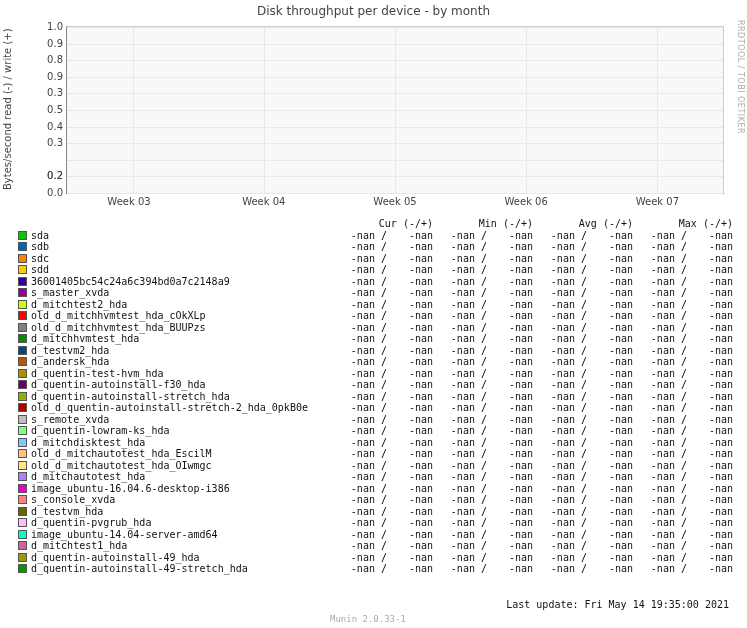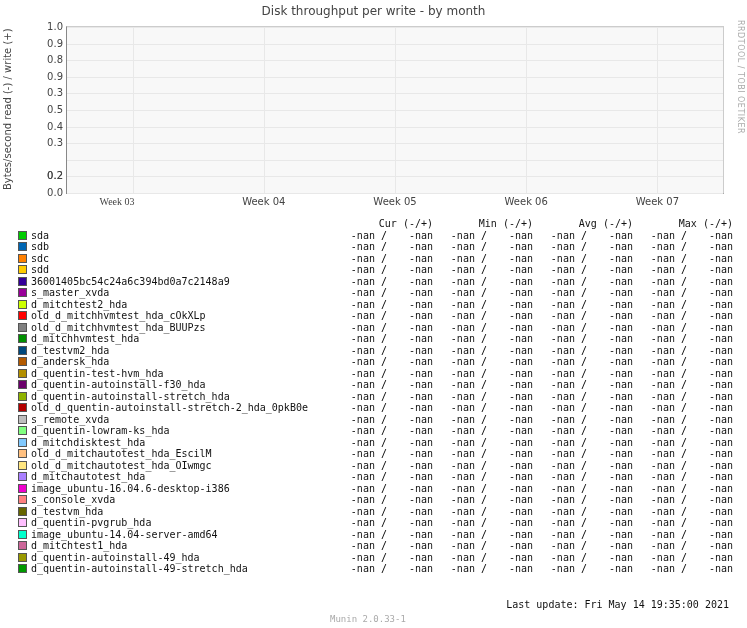--- a/index.html
+++ b/index.html
@@ -114,21 +114,21 @@
     right: 18px;
     bottom: 18px;
     font-size: 10px;
     color: #111;
     font-family: "DejaVu Sans Mono", monospace;
   }
 </style>
 </head>
 <body>
 
-<div class="title">Disk throughput per write - by month</div>
+<div class="title">Disk throughput per device - by month</div>
 <div class="side-label">Bytes/second read (-) / write (+)</div>
 <div class="side-label-right">RRDTOOL / TOBI OETIKER</div>
 
 <div class="chart-area" id="plot">
     <div class="grid-h" style="top: 166px;"></div>
     <div class="grid-h" style="top: 149.4px;"></div>
     <div class="grid-h" style="top: 132.8px;"></div>
     <div class="grid-h" style="top: 116.2px;"></div>
     <div class="grid-h" style="top: 99.6px;"></div>
     <div class="grid-h" style="top: 83px;"></div>
@@ -150,21 +150,21 @@
     <div class="ytick" style="top: 137.2px;">0.3</div>
     <div class="ytick" style="top: 120.6px;">0.4</div>
     <div class="ytick" style="top: 104px;">0.5</div>
     <div class="ytick" style="top: 87.4px;">0.3</div>
     <div class="ytick" style="top: 70.8px;">0.9</div>
     <div class="ytick" style="top: 54.2px;">0.8</div>
     <div class="ytick" style="top: 37.6px;">0.9</div>
     <div class="ytick" style="top: 21px;">1.0</div>
   </div>
 <div id="xticks">
-    <div class="xtick" style="left: 117px; font-family: Liberation Serif, serif;">Week 03</div>
+    <div class="xtick" style="left: 129px;">Week 03</div>
     <div class="xtick" style="left: 263.8px;">Week 04</div>
     <div class="xtick" style="left: 395px;">Week 05</div>
     <div class="xtick" style="left: 526.2px;">Week 06</div>
     <div class="xtick" style="left: 657.4px;">Week 07</div>
   </div>
 
 <div class="legend" id="legend"><div class="legend-row"><span class="noswatch"></span><span class="lbl"></span><span style="display: inline-block; width: 100px; text-align: right;">Cur (-/+)</span><span style="display: inline-block; width: 100px; text-align: right;">Min (-/+)</span><span style="display: inline-block; width: 100px; text-align: right;">Avg (-/+)</span><span style="display: inline-block; width: 100px; text-align: right;">Max (-/+)</span></div><div class="legend-row"><span class="swatch" style="background: rgb(0, 204, 0);"></span><span class="lbl">sda</span><span style="display: inline-block; width: 100px; text-align: right;"><span style="display: inline-block; width: 40px; text-align: right;">-nan</span><span style="color: rgb(0, 0, 0);"> / </span><span style="display: inline-block; width: 40px; text-align: right;">-nan</span></span><span style="display: inline-block; width: 100px; text-align: right;"><span style="display: inline-block; width: 40px; text-align: right;">-nan</span><span style="color: rgb(0, 0, 0);"> / </span><span style="display: inline-block; width: 40px; text-align: right;">-nan</span></span><span style="display: inline-block; width: 100px; text-align: right;"><span style="display: inline-block; width: 40px; text-align: right;">-nan</span><span style="color: rgb(0, 0, 0);"> / </span><span style="display: inline-block; width: 40px; text-align: right;">-nan</span></span><span style="display: inline-block; width: 100px; text-align: right;"><span style="display: inline-block; width: 40px; text-align: right;">-nan</span><span style="color: rgb(0, 0, 0);"> / </span><span style="display: inline-block; width: 40px; text-align: right;">-nan</span></span></div><div class="legend-row"><span class="swatch" style="background: rgb(0, 102, 179);"></span><span class="lbl">sdb</span><span style="display: inline-block; width: 100px; text-align: right;"><span style="display: inline-block; width: 40px; text-align: right;">-nan</span><span style="color: rgb(0, 0, 0);"> / </span><span style="display: inline-block; width: 40px; text-align: right;">-nan</span></span><span style="display: inline-block; width: 100px; text-align: right;"><span style="display: inline-block; width: 40px; text-align: right;">-nan</span><span style="color: rgb(0, 0, 0);"> / </span><span style="display: inline-block; width: 40px; text-align: right;">-nan</span></span><span style="display: inline-block; width: 100px; text-align: right;"><span style="display: inline-block; width: 40px; text-align: right;">-nan</span><span style="color: rgb(0, 0, 0);"> / </span><span style="display: inline-block; width: 40px; text-align: right;">-nan</span></span><span style="display: inline-block; width: 100px; text-align: right;"><span style="display: inline-block; width: 40px; text-align: right;">-nan</span><span style="color: rgb(0, 0, 0);"> / </span><span style="display: inline-block; width: 40px; text-align: right;">-nan</span></span></div><div class="legend-row"><span class="swatch" style="background: rgb(255, 128, 0);"></span><span class="lbl">sdc</span><span style="display: inline-block; width: 100px; text-align: right;"><span style="display: inline-block; width: 40px; text-align: right;">-nan</span><span style="color: rgb(0, 0, 0);"> / </span><span style="display: inline-block; width: 40px; text-align: right;">-nan</span></span><span style="display: inline-block; width: 100px; text-align: right;"><span style="display: inline-block; width: 40px; text-align: right;">-nan</span><span style="color: rgb(0, 0, 0);"> / </span><span style="display: inline-block; width: 40px; text-align: right;">-nan</span></span><span style="display: inline-block; width: 100px; text-align: right;"><span style="display: inline-block; width: 40px; text-align: right;">-nan</span><span style="color: rgb(0, 0, 0);"> / </span><span style="display: inline-block; width: 40px; text-align: right;">-nan</span></span><span style="display: inline-block; width: 100px; text-align: right;"><span style="display: inline-block; width: 40px; text-align: right;">-nan</span><span style="color: rgb(0, 0, 0);"> / </span><span style="display: inline-block; width: 40px; text-align: right;">-nan</span></span></div><div class="legend-row"><span class="swatch" style="background: rgb(255, 204, 0);"></span><span class="lbl">sdd</span><span style="display: inline-block; width: 100px; text-align: right;"><span style="display: inline-block; width: 40px; text-align: right;">-nan</span><span style="color: rgb(0, 0, 0);"> / </span><span style="display: inline-block; width: 40px; text-align: right;">-nan</span></span><span style="display: inline-block; width: 100px; text-align: right;"><span style="display: inline-block; width: 40px; text-align: right;">-nan</span><span style="color: rgb(0, 0, 0);"> / </span><span style="display: inline-block; width: 40px; text-align: right;">-nan</span></span><span style="display: inline-block; width: 100px; text-align: right;"><span style="display: inline-block; width: 40px; text-align: right;">-nan</span><span style="color: rgb(0, 0, 0);"> / </span><span style="display: inline-block; width: 40px; text-align: right;">-nan</span></span><span style="display: inline-block; width: 100px; text-align: right;"><span style="display: inline-block; width: 40px; text-align: right;">-nan</span><span style="color: rgb(0, 0, 0);"> / </span><span style="display: inline-block; width: 40px; text-align: right;">-nan</span></span></div><div class="legend-row"><span class="swatch" style="background: rgb(51, 0, 153);"></span><span class="lbl">36001405bc54c24a6c394bd0a7c2148a9</span><span style="display: inline-block; width: 100px; text-align: right;"><span style="display: inline-block; width: 40px; text-align: right;">-nan</span><span style="color: rgb(0, 0, 0);"> / </span><span style="display: inline-block; width: 40px; text-align: right;">-nan</span></span><span style="display: inline-block; width: 100px; text-align: right;"><span style="display: inline-block; width: 40px; text-align: right;">-nan</span><span style="color: rgb(0, 0, 0);"> / </span><span style="display: inline-block; width: 40px; text-align: right;">-nan</span></span><span style="display: inline-block; width: 100px; text-align: right;"><span style="display: inline-block; width: 40px; text-align: right;">-nan</span><span style="color: rgb(0, 0, 0);"> / </span><span style="display: inline-block; width: 40px; text-align: right;">-nan</span></span><span style="display: inline-block; width: 100px; text-align: right;"><span style="display: inline-block; width: 40px; text-align: right;">-nan</span><span style="color: rgb(0, 0, 0);"> / </span><span style="display: inline-block; width: 40px; text-align: right;">-nan</span></span></div><div class="legend-row"><span class="swatch" style="background: rgb(153, 0, 153);"></span><span class="lbl">s_master_xvda</span><span style="display: inline-block; width: 100px; text-align: right;"><span style="display: inline-block; width: 40px; text-align: right;">-nan</span><span style="color: rgb(0, 0, 0);"> / </span><span style="display: inline-block; width: 40px; text-align: right;">-nan</span></span><span style="display: inline-block; width: 100px; text-align: right;"><span style="display: inline-block; width: 40px; text-align: right;">-nan</span><span style="color: rgb(0, 0, 0);"> / </span><span style="display: inline-block; width: 40px; text-align: right;">-nan</span></span><span style="display: inline-block; width: 100px; text-align: right;"><span style="display: inline-block; width: 40px; text-align: right;">-nan</span><span style="color: rgb(0, 0, 0);"> / </span><span style="display: inline-block; width: 40px; text-align: right;">-nan</span></span><span style="display: inline-block; width: 100px; text-align: right;"><span style="display: inline-block; width: 40px; text-align: right;">-nan</span><span style="color: rgb(0, 0, 0);"> / </span><span style="display: inline-block; width: 40px; text-align: right;">-nan</span></span></div><div class="legend-row"><span class="swatch" style="background: rgb(204, 255, 0);"></span><span class="lbl">d_mitchtest2_hda</span><span style="display: inline-block; width: 100px; text-align: right;"><span style="display: inline-block; width: 40px; text-align: right;">-nan</span><span style="color: rgb(0, 0, 0);"> / </span><span style="display: inline-block; width: 40px; text-align: right;">-nan</span></span><span style="display: inline-block; width: 100px; text-align: right;"><span style="display: inline-block; width: 40px; text-align: right;">-nan</span><span style="color: rgb(0, 0, 0);"> / </span><span style="display: inline-block; width: 40px; text-align: right;">-nan</span></span><span style="display: inline-block; width: 100px; text-align: right;"><span style="display: inline-block; width: 40px; text-align: right;">-nan</span><span style="color: rgb(0, 0, 0);"> / </span><span style="display: inline-block; width: 40px; text-align: right;">-nan</span></span><span style="display: inline-block; width: 100px; text-align: right;"><span style="display: inline-block; width: 40px; text-align: right;">-nan</span><span style="color: rgb(0, 0, 0);"> / </span><span style="display: inline-block; width: 40px; text-align: right;">-nan</span></span></div><div class="legend-row"><span class="swatch" style="background: rgb(255, 0, 0);"></span><span class="lbl">old_d_mitchhvmtest_hda_cOkXLp</span><span style="display: inline-block; width: 100px; text-align: right;"><span style="display: inline-block; width: 40px; text-align: right;">-nan</span><span style="color: rgb(0, 0, 0);"> / </span><span style="display: inline-block; width: 40px; text-align: right;">-nan</span></span><span style="display: inline-block; width: 100px; text-align: right;"><span style="display: inline-block; width: 40px; text-align: right;">-nan</span><span style="color: rgb(0, 0, 0);"> / </span><span style="display: inline-block; width: 40px; text-align: right;">-nan</span></span><span style="display: inline-block; width: 100px; text-align: right;"><span style="display: inline-block; width: 40px; text-align: right;">-nan</span><span style="color: rgb(0, 0, 0);"> / </span><span style="display: inline-block; width: 40px; text-align: right;">-nan</span></span><span style="display: inline-block; width: 100px; text-align: right;"><span style="display: inline-block; width: 40px; text-align: right;">-nan</span><span style="color: rgb(0, 0, 0);"> / </span><span style="display: inline-block; width: 40px; text-align: right;">-nan</span></span></div><div class="legend-row"><span class="swatch" style="background: rgb(128, 128, 128);"></span><span class="lbl">old_d_mitchhvmtest_hda_BUUPzs</span><span style="display: inline-block; width: 100px; text-align: right;"><span style="display: inline-block; width: 40px; text-align: right;">-nan</span><span style="color: rgb(0, 0, 0);"> / </span><span style="display: inline-block; width: 40px; text-align: right;">-nan</span></span><span style="display: inline-block; width: 100px; text-align: right;"><span style="display: inline-block; width: 40px; text-align: right;">-nan</span><span style="color: rgb(0, 0, 0);"> / </span><span style="display: inline-block; width: 40px; text-align: right;">-nan</span></span><span style="display: inline-block; width: 100px; text-align: right;"><span style="display: inline-block; width: 40px; text-align: right;">-nan</span><span style="color: rgb(0, 0, 0);"> / </span><span style="display: inline-block; width: 40px; text-align: right;">-nan</span></span><span style="display: inline-block; width: 100px; text-align: right;"><span style="display: inline-block; width: 40px; text-align: right;">-nan</span><span style="color: rgb(0, 0, 0);"> / </span><span style="display: inline-block; width: 40px; text-align: right;">-nan</span></span></div><div class="legend-row"><span class="swatch" style="background: rgb(0, 143, 0);"></span><span class="lbl">d_mitchhvmtest_hda</span><span style="display: inline-block; width: 100px; text-align: right;"><span style="display: inline-block; width: 40px; text-align: right;">-nan</span><span style="color: rgb(0, 0, 0);"> / </span><span style="display: inline-block; width: 40px; text-align: right;">-nan</span></span><span style="display: inline-block; width: 100px; text-align: right;"><span style="display: inline-block; width: 40px; text-align: right;">-nan</span><span style="color: rgb(0, 0, 0);"> / </span><span style="display: inline-block; width: 40px; text-align: right;">-nan</span></span><span style="display: inline-block; width: 100px; text-align: right;"><span style="display: inline-block; width: 40px; text-align: right;">-nan</span><span style="color: rgb(0, 0, 0);"> / </span><span style="display: inline-block; width: 40px; text-align: right;">-nan</span></span><span style="display: inline-block; width: 100px; text-align: right;"><span style="display: inline-block; width: 40px; text-align: right;">-nan</span><span style="color: rgb(0, 0, 0);"> / </span><span style="display: inline-block; width: 40px; text-align: right;">-nan</span></span></div><div class="legend-row"><span class="swatch" style="background: rgb(0, 72, 125);"></span><span class="lbl">d_testvm2_hda</span><span style="display: inline-block; width: 100px; text-align: right;"><span style="display: inline-block; width: 40px; text-align: right;">-nan</span><span style="color: rgb(0, 0, 0);"> / </span><span style="display: inline-block; width: 40px; text-align: right;">-nan</span></span><span style="display: inline-block; width: 100px; text-align: right;"><span style="display: inline-block; width: 40px; text-align: right;">-nan</span><span style="color: rgb(0, 0, 0);"> / </span><span style="display: inline-block; width: 40px; text-align: right;">-nan</span></span><span style="display: inline-block; width: 100px; text-align: right;"><span style="display: inline-block; width: 40px; text-align: right;">-nan</span><span style="color: rgb(0, 0, 0);"> / </span><span style="display: inline-block; width: 40px; text-align: right;">-nan</span></span><span style="display: inline-block; width: 100px; text-align: right;"><span style="display: inline-block; width: 40px; text-align: right;">-nan</span><span style="color: rgb(0, 0, 0);"> / </span><span style="display: inline-block; width: 40px; text-align: right;">-nan</span></span></div><div class="legend-row"><span class="swatch" style="background: rgb(179, 90, 0);"></span><span class="lbl">d_andersk_hda</span><span style="display: inline-block; width: 100px; text-align: right;"><span style="display: inline-block; width: 40px; text-align: right;">-nan</span><span style="color: rgb(0, 0, 0);"> / </span><span style="display: inline-block; width: 40px; text-align: right;">-nan</span></span><span style="display: inline-block; width: 100px; text-align: right;"><span style="display: inline-block; width: 40px; text-align: right;">-nan</span><span style="color: rgb(0, 0, 0);"> / </span><span style="display: inline-block; width: 40px; text-align: right;">-nan</span></span><span style="display: inline-block; width: 100px; text-align: right;"><span style="display: inline-block; width: 40px; text-align: right;">-nan</span><span style="color: rgb(0, 0, 0);"> / </span><span style="display: inline-block; width: 40px; text-align: right;">-nan</span></span><span style="display: inline-block; width: 100px; text-align: right;"><span style="display: inline-block; width: 40px; text-align: right;">-nan</span><span style="color: rgb(0, 0, 0);"> / </span><span style="display: inline-block; width: 40px; text-align: right;">-nan</span></span></div><div class="legend-row"><span class="swatch" style="background: rgb(179, 143, 0);"></span><span class="lbl">d_quentin-test-hvm_hda</span><span style="display: inline-block; width: 100px; text-align: right;"><span style="display: inline-block; width: 40px; text-align: right;">-nan</span><span style="color: rgb(0, 0, 0);"> / </span><span style="display: inline-block; width: 40px; text-align: right;">-nan</span></span><span style="display: inline-block; width: 100px; text-align: right;"><span style="display: inline-block; width: 40px; text-align: right;">-nan</span><span style="color: rgb(0, 0, 0);"> / </span><span style="display: inline-block; width: 40px; text-align: right;">-nan</span></span><span style="display: inline-block; width: 100px; text-align: right;"><span style="display: inline-block; width: 40px; text-align: right;">-nan</span><span style="color: rgb(0, 0, 0);"> / </span><span style="display: inline-block; width: 40px; text-align: right;">-nan</span></span><span style="display: inline-block; width: 100px; text-align: right;"><span style="display: inline-block; width: 40px; text-align: right;">-nan</span><span style="color: rgb(0, 0, 0);"> / </span><span style="display: inline-block; width: 40px; text-align: right;">-nan</span></span></div><div class="legend-row"><span class="swatch" style="background: rgb(107, 0, 107);"></span><span class="lbl">d_quentin-autoinstall-f30_hda</span><span style="display: inline-block; width: 100px; text-align: right;"><span style="display: inline-block; width: 40px; text-align: right;">-nan</span><span style="color: rgb(0, 0, 0);"> / </span><span style="display: inline-block; width: 40px; text-align: right;">-nan</span></span><span style="display: inline-block; width: 100px; text-align: right;"><span style="display: inline-block; width: 40px; text-align: right;">-nan</span><span style="color: rgb(0, 0, 0);"> / </span><span style="display: inline-block; width: 40px; text-align: right;">-nan</span></span><span style="display: inline-block; width: 100px; text-align: right;"><span style="display: inline-block; width: 40px; text-align: right;">-nan</span><span style="color: rgb(0, 0, 0);"> / </span><span style="display: inline-block; width: 40px; text-align: right;">-nan</span></span><span style="display: inline-block; width: 100px; text-align: right;"><span style="display: inline-block; width: 40px; text-align: right;">-nan</span><span style="color: rgb(0, 0, 0);"> / </span><span style="display: inline-block; width: 40px; text-align: right;">-nan</span></span></div><div class="legend-row"><span class="swatch" style="background: rgb(143, 179, 0);"></span><span class="lbl">d_quentin-autoinstall-stretch_hda</span><span style="display: inline-block; width: 100px; text-align: right;"><span style="display: inline-block; width: 40px; text-align: right;">-nan</span><span style="color: rgb(0, 0, 0);"> / </span><span style="display: inline-block; width: 40px; text-align: right;">-nan</span></span><span style="display: inline-block; width: 100px; text-align: right;"><span style="display: inline-block; width: 40px; text-align: right;">-nan</span><span style="color: rgb(0, 0, 0);"> / </span><span style="display: inline-block; width: 40px; text-align: right;">-nan</span></span><span style="display: inline-block; width: 100px; text-align: right;"><span style="display: inline-block; width: 40px; text-align: right;">-nan</span><span style="color: rgb(0, 0, 0);"> / </span><span style="display: inline-block; width: 40px; text-align: right;">-nan</span></span><span style="display: inline-block; width: 100px; text-align: right;"><span style="display: inline-block; width: 40px; text-align: right;">-nan</span><span style="color: rgb(0, 0, 0);"> / </span><span style="display: inline-block; width: 40px; text-align: right;">-nan</span></span></div><div class="legend-row"><span class="swatch" style="background: rgb(179, 0, 0);"></span><span class="lbl">old_d_quentin-autoinstall-stretch-2_hda_0pkB0e</span><span style="display: inline-block; width: 100px; text-align: right;"><span style="display: inline-block; width: 40px; text-align: right;">-nan</span><span style="color: rgb(0, 0, 0);"> / </span><span style="display: inline-block; width: 40px; text-align: right;">-nan</span></span><span style="display: inline-block; width: 100px; text-align: right;"><span style="display: inline-block; width: 40px; text-align: right;">-nan</span><span style="color: rgb(0, 0, 0);"> / </span><span style="display: inline-block; width: 40px; text-align: right;">-nan</span></span><span style="display: inline-block; width: 100px; text-align: right;"><span style="display: inline-block; width: 40px; text-align: right;">-nan</span><span style="color: rgb(0, 0, 0);"> / </span><span style="display: inline-block; width: 40px; text-align: right;">-nan</span></span><span style="display: inline-block; width: 100px; text-align: right;"><span style="display: inline-block; width: 40px; text-align: right;">-nan</span><span style="color: rgb(0, 0, 0);"> / </span><span style="display: inline-block; width: 40px; text-align: right;">-nan</span></span></div><div class="legend-row"><span class="swatch" style="background: rgb(190, 190, 190);"></span><span class="lbl">s_remote_xvda</span><span style="display: inline-block; width: 100px; text-align: right;"><span style="display: inline-block; width: 40px; text-align: right;">-nan</span><span style="color: rgb(0, 0, 0);"> / </span><span style="display: inline-block; width: 40px; text-align: right;">-nan</span></span><span style="display: inline-block; width: 100px; text-align: right;"><span style="display: inline-block; width: 40px; text-align: right;">-nan</span><span style="color: rgb(0, 0, 0);"> / </span><span style="display: inline-block; width: 40px; text-align: right;">-nan</span></span><span style="display: inline-block; width: 100px; text-align: right;"><span style="display: inline-block; width: 40px; text-align: right;">-nan</span><span style="color: rgb(0, 0, 0);"> / </span><span style="display: inline-block; width: 40px; text-align: right;">-nan</span></span><span style="display: inline-block; width: 100px; text-align: right;"><span style="display: inline-block; width: 40px; text-align: right;">-nan</span><span style="color: rgb(0, 0, 0);"> / </span><span style="display: inline-block; width: 40px; text-align: right;">-nan</span></span></div><div class="legend-row"><span class="swatch" style="background: rgb(128, 255, 128);"></span><span class="lbl">d_quentin-lowram-ks_hda</span><span style="display: inline-block; width: 100px; text-align: right;"><span style="display: inline-block; width: 40px; text-align: right;">-nan</span><span style="color: rgb(0, 0, 0);"> / </span><span style="display: inline-block; width: 40px; text-align: right;">-nan</span></span><span style="display: inline-block; width: 100px; text-align: right;"><span style="display: inline-block; width: 40px; text-align: right;">-nan</span><span style="color: rgb(0, 0, 0);"> / </span><span style="display: inline-block; width: 40px; text-align: right;">-nan</span></span><span style="display: inline-block; width: 100px; text-align: right;"><span style="display: inline-block; width: 40px; text-align: right;">-nan</span><span style="color: rgb(0, 0, 0);"> / </span><span style="display: inline-block; width: 40px; text-align: right;">-nan</span></span><span style="display: inline-block; width: 100px; text-align: right;"><span style="display: inline-block; width: 40px; text-align: right;">-nan</span><span style="color: rgb(0, 0, 0);"> / </span><span style="display: inline-block; width: 40px; text-align: right;">-nan</span></span></div><div class="legend-row"><span class="swatch" style="background: rgb(128, 201, 255);"></span><span class="lbl">d_mitchdisktest_hda</span><span style="display: inline-block; width: 100px; text-align: right;"><span style="display: inline-block; width: 40px; text-align: right;">-nan</span><span style="color: rgb(0, 0, 0);"> / </span><span style="display: inline-block; width: 40px; text-align: right;">-nan</span></span><span style="display: inline-block; width: 100px; text-align: right;"><span style="display: inline-block; width: 40px; text-align: right;">-nan</span><span style="color: rgb(0, 0, 0);"> / </span><span style="display: inline-block; width: 40px; text-align: right;">-nan</span></span><span style="display: inline-block; width: 100px; text-align: right;"><span style="display: inline-block; width: 40px; text-align: right;">-nan</span><span style="color: rgb(0, 0, 0);"> / </span><span style="display: inline-block; width: 40px; text-align: right;">-nan</span></span><span style="display: inline-block; width: 100px; text-align: right;"><span style="display: inline-block; width: 40px; text-align: right;">-nan</span><span style="color: rgb(0, 0, 0);"> / </span><span style="display: inline-block; width: 40px; text-align: right;">-nan</span></span></div><div class="legend-row"><span class="swatch" style="background: rgb(255, 192, 128);"></span><span class="lbl">old_d_mitchautotest_hda_EscilM</span><span style="display: inline-block; width: 100px; text-align: right;"><span style="display: inline-block; width: 40px; text-align: right;">-nan</span><span style="color: rgb(0, 0, 0);"> / </span><span style="display: inline-block; width: 40px; text-align: right;">-nan</span></span><span style="display: inline-block; width: 100px; text-align: right;"><span style="display: inline-block; width: 40px; text-align: right;">-nan</span><span style="color: rgb(0, 0, 0);"> / </span><span style="display: inline-block; width: 40px; text-align: right;">-nan</span></span><span style="display: inline-block; width: 100px; text-align: right;"><span style="display: inline-block; width: 40px; text-align: right;">-nan</span><span style="color: rgb(0, 0, 0);"> / </span><span style="display: inline-block; width: 40px; text-align: right;">-nan</span></span><span style="display: inline-block; width: 100px; text-align: right;"><span style="display: inline-block; width: 40px; text-align: right;">-nan</span><span style="color: rgb(0, 0, 0);"> / </span><span style="display: inline-block; width: 40px; text-align: right;">-nan</span></span></div><div class="legend-row"><span class="swatch" style="background: rgb(255, 230, 128);"></span><span class="lbl">old_d_mitchautotest_hda_OIwmgc</span><span style="display: inline-block; width: 100px; text-align: right;"><span style="display: inline-block; width: 40px; text-align: right;">-nan</span><span style="color: rgb(0, 0, 0);"> / </span><span style="display: inline-block; width: 40px; text-align: right;">-nan</span></span><span style="display: inline-block; width: 100px; text-align: right;"><span style="display: inline-block; width: 40px; text-align: right;">-nan</span><span style="color: rgb(0, 0, 0);"> / </span><span style="display: inline-block; width: 40px; text-align: right;">-nan</span></span><span style="display: inline-block; width: 100px; text-align: right;"><span style="display: inline-block; width: 40px; text-align: right;">-nan</span><span style="color: rgb(0, 0, 0);"> / </span><span style="display: inline-block; width: 40px; text-align: right;">-nan</span></span><span style="display: inline-block; width: 100px; text-align: right;"><span style="display: inline-block; width: 40px; text-align: right;">-nan</span><span style="color: rgb(0, 0, 0);"> / </span><span style="display: inline-block; width: 40px; text-align: right;">-nan</span></span></div><div class="legend-row"><span class="swatch" style="background: rgb(170, 128, 255);"></span><span class="lbl">d_mitchautotest_hda</span><span style="display: inline-block; width: 100px; text-align: right;"><span style="display: inline-block; width: 40px; text-align: right;">-nan</span><span style="color: rgb(0, 0, 0);"> / </span><span style="display: inline-block; width: 40px; text-align: right;">-nan</span></span><span style="display: inline-block; width: 100px; text-align: right;"><span style="display: inline-block; width: 40px; text-align: right;">-nan</span><span style="color: rgb(0, 0, 0);"> / </span><span style="display: inline-block; width: 40px; text-align: right;">-nan</span></span><span style="display: inline-block; width: 100px; text-align: right;"><span style="display: inline-block; width: 40px; text-align: right;">-nan</span><span style="color: rgb(0, 0, 0);"> / </span><span style="display: inline-block; width: 40px; text-align: right;">-nan</span></span><span style="display: inline-block; width: 100px; text-align: right;"><span style="display: inline-block; width: 40px; text-align: right;">-nan</span><span style="color: rgb(0, 0, 0);"> / </span><span style="display: inline-block; width: 40px; text-align: right;">-nan</span></span></div><div class="legend-row"><span class="swatch" style="background: rgb(238, 0, 204);"></span><span class="lbl">image_ubuntu-16.04.6-desktop-i386</span><span style="display: inline-block; width: 100px; text-align: right;"><span style="display: inline-block; width: 40px; text-align: right;">-nan</span><span style="color: rgb(0, 0, 0);"> / </span><span style="display: inline-block; width: 40px; text-align: right;">-nan</span></span><span style="display: inline-block; width: 100px; text-align: right;"><span style="display: inline-block; width: 40px; text-align: right;">-nan</span><span style="color: rgb(0, 0, 0);"> / </span><span style="display: inline-block; width: 40px; text-align: right;">-nan</span></span><span style="display: inline-block; width: 100px; text-align: right;"><span style="display: inline-block; width: 40px; text-align: right;">-nan</span><span style="color: rgb(0, 0, 0);"> / </span><span style="display: inline-block; width: 40px; text-align: right;">-nan</span></span><span style="display: inline-block; width: 100px; text-align: right;"><span style="display: inline-block; width: 40px; text-align: right;">-nan</span><span style="color: rgb(0, 0, 0);"> / </span><span style="display: inline-block; width: 40px; text-align: right;">-nan</span></span></div><div class="legend-row"><span class="swatch" style="background: rgb(255, 128, 128);"></span><span class="lbl">s_console_xvda</span><span style="display: inline-block; width: 100px; text-align: right;"><span style="display: inline-block; width: 40px; text-align: right;">-nan</span><span style="color: rgb(0, 0, 0);"> / </span><span style="display: inline-block; width: 40px; text-align: right;">-nan</span></span><span style="display: inline-block; width: 100px; text-align: right;"><span style="display: inline-block; width: 40px; text-align: right;">-nan</span><span style="color: rgb(0, 0, 0);"> / </span><span style="display: inline-block; width: 40px; text-align: right;">-nan</span></span><span style="display: inline-block; width: 100px; text-align: right;"><span style="display: inline-block; width: 40px; text-align: right;">-nan</span><span style="color: rgb(0, 0, 0);"> / </span><span style="display: inline-block; width: 40px; text-align: right;">-nan</span></span><span style="display: inline-block; width: 100px; text-align: right;"><span style="display: inline-block; width: 40px; text-align: right;">-nan</span><span style="color: rgb(0, 0, 0);"> / </span><span style="display: inline-block; width: 40px; text-align: right;">-nan</span></span></div><div class="legend-row"><span class="swatch" style="background: rgb(102, 102, 0);"></span><span class="lbl">d_testvm_hda</span><span style="display: inline-block; width: 100px; text-align: right;"><span style="display: inline-block; width: 40px; text-align: right;">-nan</span><span style="color: rgb(0, 0, 0);"> / </span><span style="display: inline-block; width: 40px; text-align: right;">-nan</span></span><span style="display: inline-block; width: 100px; text-align: right;"><span style="display: inline-block; width: 40px; text-align: right;">-nan</span><span style="color: rgb(0, 0, 0);"> / </span><span style="display: inline-block; width: 40px; text-align: right;">-nan</span></span><span style="display: inline-block; width: 100px; text-align: right;"><span style="display: inline-block; width: 40px; text-align: right;">-nan</span><span style="color: rgb(0, 0, 0);"> / </span><span style="display: inline-block; width: 40px; text-align: right;">-nan</span></span><span style="display: inline-block; width: 100px; text-align: right;"><span style="display: inline-block; width: 40px; text-align: right;">-nan</span><span style="color: rgb(0, 0, 0);"> / </span><span style="display: inline-block; width: 40px; text-align: right;">-nan</span></span></div><div class="legend-row"><span class="swatch" style="background: rgb(255, 191, 255);"></span><span class="lbl">d_quentin-pvgrub_hda</span><span style="display: inline-block; width: 100px; text-align: right;"><span style="display: inline-block; width: 40px; text-align: right;">-nan</span><span style="color: rgb(0, 0, 0);"> / </span><span style="display: inline-block; width: 40px; text-align: right;">-nan</span></span><span style="display: inline-block; width: 100px; text-align: right;"><span style="display: inline-block; width: 40px; text-align: right;">-nan</span><span style="color: rgb(0, 0, 0);"> / </span><span style="display: inline-block; width: 40px; text-align: right;">-nan</span></span><span style="display: inline-block; width: 100px; text-align: right;"><span style="display: inline-block; width: 40px; text-align: right;">-nan</span><span style="color: rgb(0, 0, 0);"> / </span><span style="display: inline-block; width: 40px; text-align: right;">-nan</span></span><span style="display: inline-block; width: 100px; text-align: right;"><span style="display: inline-block; width: 40px; text-align: right;">-nan</span><span style="color: rgb(0, 0, 0);"> / </span><span style="display: inline-block; width: 40px; text-align: right;">-nan</span></span></div><div class="legend-row"><span class="swatch" style="background: rgb(0, 255, 204);"></span><span class="lbl">image_ubuntu-14.04-server-amd64</span><span style="display: inline-block; width: 100px; text-align: right;"><span style="display: inline-block; width: 40px; text-align: right;">-nan</span><span style="color: rgb(0, 0, 0);"> / </span><span style="display: inline-block; width: 40px; text-align: right;">-nan</span></span><span style="display: inline-block; width: 100px; text-align: right;"><span style="display: inline-block; width: 40px; text-align: right;">-nan</span><span style="color: rgb(0, 0, 0);"> / </span><span style="display: inline-block; width: 40px; text-align: right;">-nan</span></span><span style="display: inline-block; width: 100px; text-align: right;"><span style="display: inline-block; width: 40px; text-align: right;">-nan</span><span style="color: rgb(0, 0, 0);"> / </span><span style="display: inline-block; width: 40px; text-align: right;">-nan</span></span><span style="display: inline-block; width: 100px; text-align: right;"><span style="display: inline-block; width: 40px; text-align: right;">-nan</span><span style="color: rgb(0, 0, 0);"> / </span><span style="display: inline-block; width: 40px; text-align: right;">-nan</span></span></div><div class="legend-row"><span class="swatch" style="background: rgb(204, 102, 153);"></span><span class="lbl">d_mitchtest1_hda</span><span style="display: inline-block; width: 100px; text-align: right;"><span style="display: inline-block; width: 40px; text-align: right;">-nan</span><span style="color: rgb(0, 0, 0);"> / </span><span style="display: inline-block; width: 40px; text-align: right;">-nan</span></span><span style="display: inline-block; width: 100px; text-align: right;"><span style="display: inline-block; width: 40px; text-align: right;">-nan</span><span style="color: rgb(0, 0, 0);"> / </span><span style="display: inline-block; width: 40px; text-align: right;">-nan</span></span><span style="display: inline-block; width: 100px; text-align: right;"><span style="display: inline-block; width: 40px; text-align: right;">-nan</span><span style="color: rgb(0, 0, 0);"> / </span><span style="display: inline-block; width: 40px; text-align: right;">-nan</span></span><span style="display: inline-block; width: 100px; text-align: right;"><span style="display: inline-block; width: 40px; text-align: right;">-nan</span><span style="color: rgb(0, 0, 0);"> / </span><span style="display: inline-block; width: 40px; text-align: right;">-nan</span></span></div><div class="legend-row"><span class="swatch" style="background: rgb(153, 153, 0);"></span><span class="lbl">d_quentin-autoinstall-49_hda</span><span style="display: inline-block; width: 100px; text-align: right;"><span style="display: inline-block; width: 40px; text-align: right;">-nan</span><span style="color: rgb(0, 0, 0);"> / </span><span style="display: inline-block; width: 40px; text-align: right;">-nan</span></span><span style="display: inline-block; width: 100px; text-align: right;"><span style="display: inline-block; width: 40px; text-align: right;">-nan</span><span style="color: rgb(0, 0, 0);"> / </span><span style="display: inline-block; width: 40px; text-align: right;">-nan</span></span><span style="display: inline-block; width: 100px; text-align: right;"><span style="display: inline-block; width: 40px; text-align: right;">-nan</span><span style="color: rgb(0, 0, 0);"> / </span><span style="display: inline-block; width: 40px; text-align: right;">-nan</span></span><span style="display: inline-block; width: 100px; text-align: right;"><span style="display: inline-block; width: 40px; text-align: right;">-nan</span><span style="color: rgb(0, 0, 0);"> / </span><span style="display: inline-block; width: 40px; text-align: right;">-nan</span></span></div><div class="legend-row"><span class="swatch" style="background: rgb(0, 153, 0);"></span><span class="lbl">d_quentin-autoinstall-49-stretch_hda</span><span style="display: inline-block; width: 100px; text-align: right;"><span style="display: inline-block; width: 40px; text-align: right;">-nan</span><span style="color: rgb(0, 0, 0);"> / </span><span style="display: inline-block; width: 40px; text-align: right;">-nan</span></span><span style="display: inline-block; width: 100px; text-align: right;"><span style="display: inline-block; width: 40px; text-align: right;">-nan</span><span style="color: rgb(0, 0, 0);"> / </span><span style="display: inline-block; width: 40px; text-align: right;">-nan</span></span><span style="display: inline-block; width: 100px; text-align: right;"><span style="display: inline-block; width: 40px; text-align: right;">-nan</span><span style="color: rgb(0, 0, 0);"> / </span><span style="display: inline-block; width: 40px; text-align: right;">-nan</span></span><span style="display: inline-block; width: 100px; text-align: right;"><span style="display: inline-block; width: 40px; text-align: right;">-nan</span><span style="color: rgb(0, 0, 0);"> / </span><span style="display: inline-block; width: 40px; text-align: right;">-nan</span></span></div></div>
 
 <div class="footer-right">Last update: Fri May 14 19:35:00 2021</div>
 <div class="footer-left">Munin 2.0.33-1</div>

